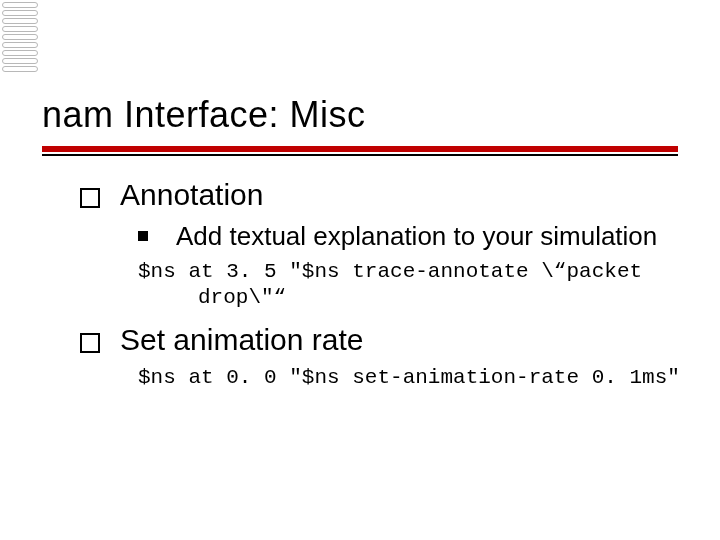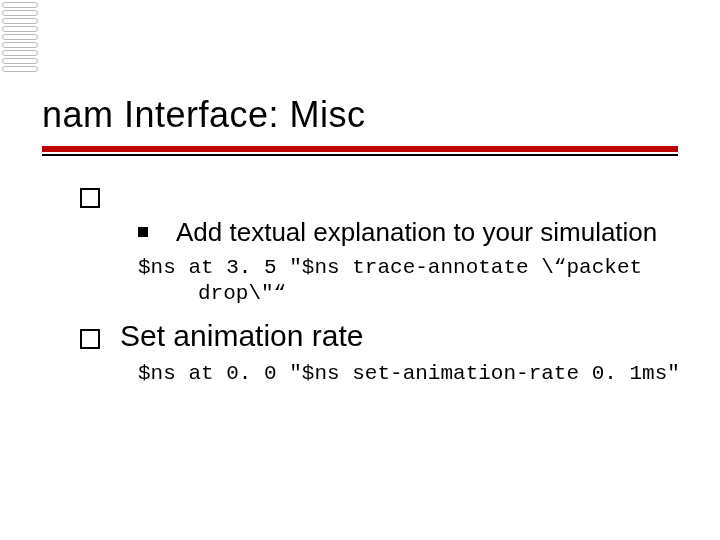--- a/index.html
+++ b/index.html
@@ -128,20 +128,21 @@
   <div class="title-wrap">
     <h1 class="title">nam Interface: Misc</h1>
     <div class="rule-red"></div>
     <div class="rule-thin"></div>
   </div>
 
   <div class="body">
 
     <div class="lvl1">
       <span class="bullet-box"></span>
+      <span>Annotation</span>
     </div>
 
     <div class="lvl2">
       <span class="bullet-square"></span>
       <span>Add textual explanation to your simulation</span>
     </div>
 
     <div class="code"><span>$ns at 3. 5 "$ns trace-annotate \“packet</span><span class="cont">drop\"“</span></div>
 
     <div class="lvl1 sp-block2">

